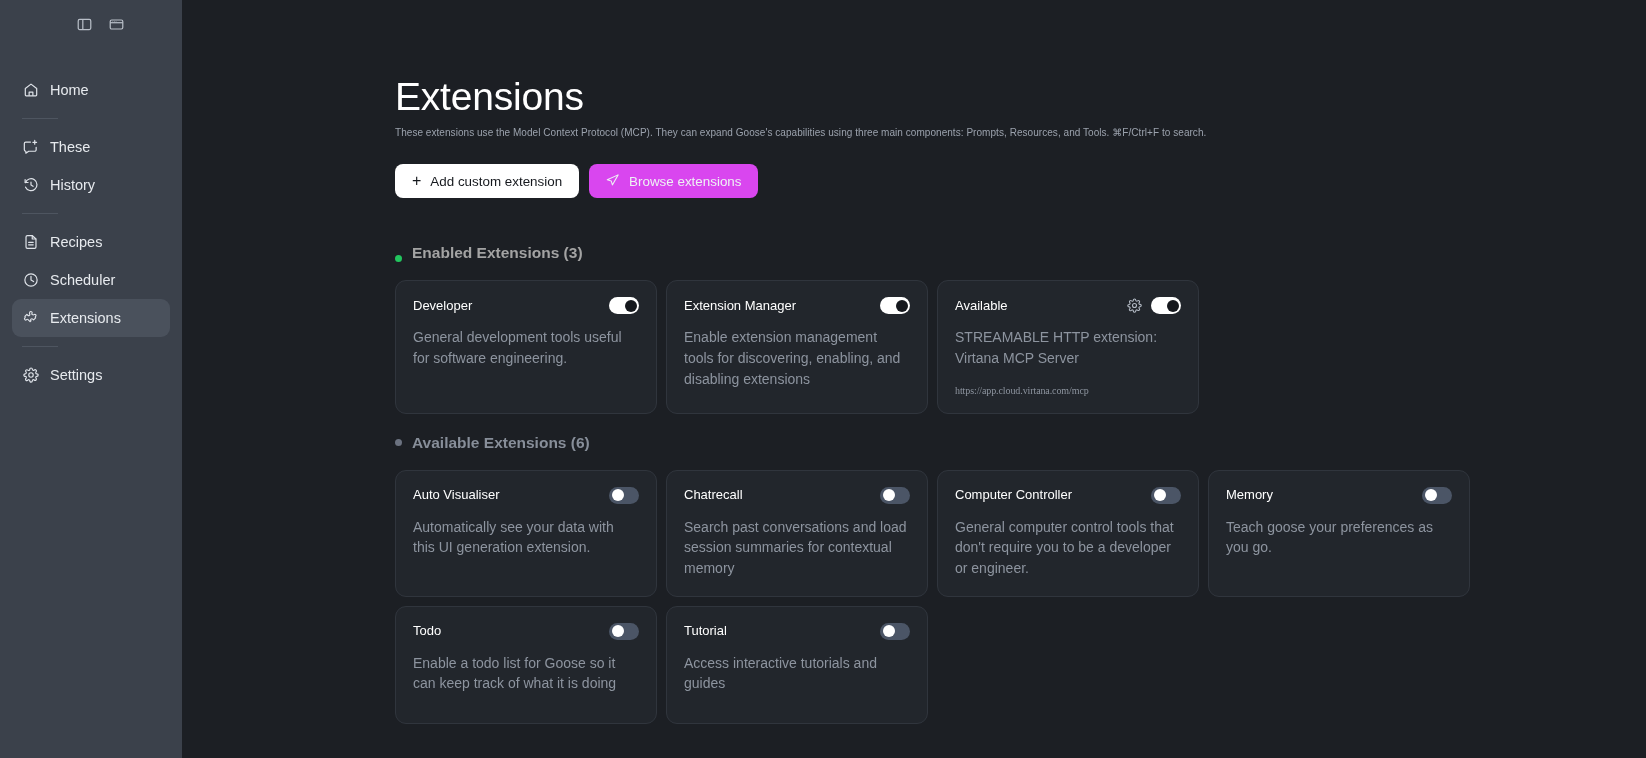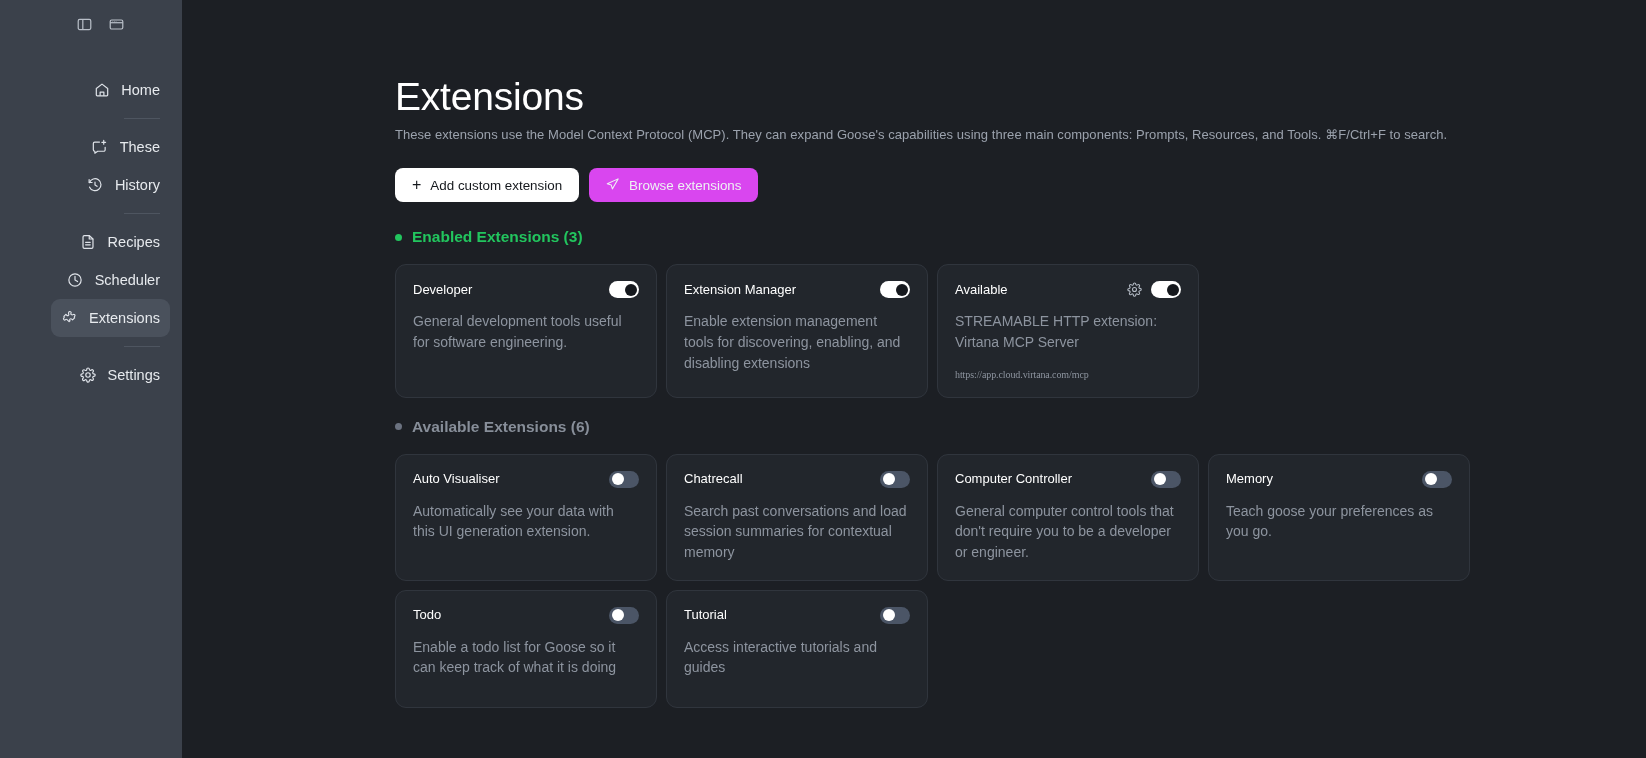--- a/index.html
+++ b/index.html
@@ -40,21 +40,20 @@
     display: flex;
     align-items: center;
     justify-content: center;
     color: #b9bfc8;
     cursor: pointer;
   }
   .nav {
     padding: 0 12px;
     display: flex;
     flex-direction: column;
-    align-items: flex-end;
   }
   .nav-item {
     display: flex;
     align-items: center;
     gap: 11px;
     height: 38px;
     padding: 0 10px;
     border-radius: 9px;
     color: #e7eaee;
     font-size: 14.5px;
@@ -93,21 +92,21 @@
   }
   h1.page-title {
     font-size: 39px;
     font-weight: 400;
     color: #ffffff;
     letter-spacing: -0.2px;
     line-height: 1.08;
   }
   .page-sub {
     margin-top: 9px;
-    font-size: 13px;
+    font-size: 10px;
     color: #9ba2ad;
     letter-spacing: 0.05px;
   }
   .btn-row {
     margin-top: 26px;
     display: flex;
     gap: 10px;
   }
   .btn {
     display: inline-flex;
@@ -133,21 +132,21 @@
 
   
   .section { margin-top: 0; }
   .section-head {
     display: flex;
     align-items: center;
     gap: 10px;
     font-size: 15.5px;
     font-weight: bold;
   }
-  .sh-enabled { margin-top: 26px; color: #22c55e; }
+  .sh-enabled { margin-top: 46px; color: #a3a3a3; align-items: flex-end; }
   .sh-available { margin-top: 20px; color: #878e99; }
   .dot {
     width: 7px; height: 7px; border-radius: 50%;
     flex: 0 0 7px;
   }
   .dot-green { background: #22c55e; }
   .dot-grey  { background: #6b7280; }
 
   
   .grid {

